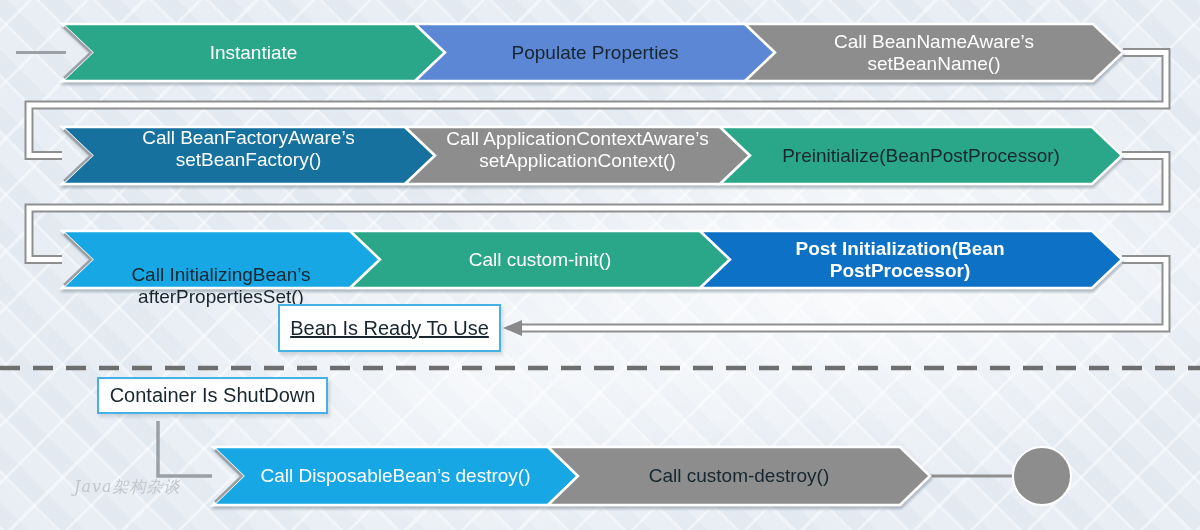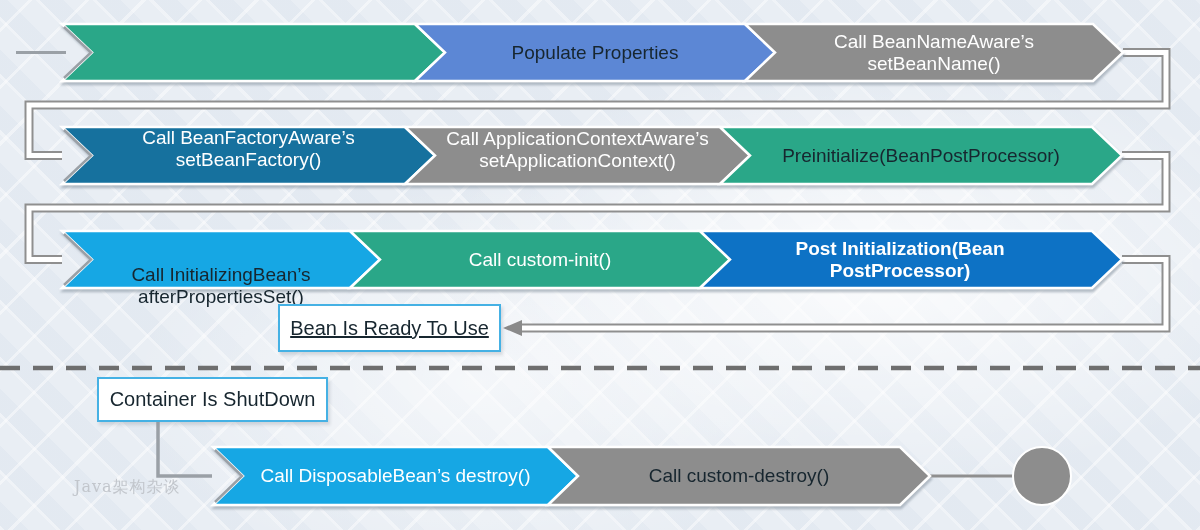--- a/index.html
+++ b/index.html
@@ -31,20 +31,21 @@
     border:2px solid #45b1e4;
     box-sizing:border-box;
     color:#17262f;
     font-size:20px;
     box-shadow:2px 3px 3px rgba(140,150,160,.30);
   }
   .watermark{
     position:absolute;
     color:#c2c6cc;
     font-family:"DejaVu Serif",serif;
+    font-style:italic;
     pointer-events:none;
     text-align:center;
   }
   .wm-brand{left:74px;top:477px;font-size:16px;letter-spacing:1px;}
   .wm-site{left:12px;top:498px;font-size:20px;letter-spacing:1px;}
 </style>
 </head>
 <body>
 
 <div id="canvas">
@@ -96,32 +97,33 @@
     <g fill="none" stroke="#9aa0a6" stroke-width="2.5">
       <path d="M64,27 L91,52.5 L64,78"></path>
       <path d="M64,130 L91,155.5 L64,181"></path>
       <path d="M64,234 L91,259.5 L64,285"></path>
       <path d="M215,450 L242,476 L215,502"></path>
     </g>
 
     <circle cx="1042" cy="476" r="29" stroke="#ffffff" stroke-width="2" fill="#8d8d8d"></circle>
   </svg>
 
+  <div class="label" style="left: 92px; top: 24px; width: 323px; height: 57px; color: rgb(255, 255, 255);">Instantiate</div>
   <div class="label" style="left: 445px; top: 24px; width: 300px; height: 57px; color: rgb(23, 38, 47);">Populate Properties</div>
   <div class="label" style="left: 775px; top: 24px; width: 318px; height: 57px; color: rgb(255, 255, 255);">Call BeanNameAware’s setBeanName()</div>
 
   <div class="label" style="left: 92px; top: 127px; width: 313px; height: 44px; color: rgb(255, 255, 255);">Call BeanFactoryAware’s setBeanFactory()</div>
   <div class="label" style="left: 435px; top: 127px; width: 285px; height: 45px; color: rgb(255, 255, 255);">Call ApplicationContextAware’s setApplicationContext()</div>
   <div class="label" style="left: 750px; top: 127px; width: 342px; height: 57px; color: rgb(23, 38, 47);">Preinitialize(BeanPostProcessor)</div>
 
   <div class="label" style="left: 92px; top: 231px; width: 258px; height: 57px; color: rgb(23, 38, 47); margin-top: 26px;">Call InitializingBean’s afterPropertiesSet()</div>
   <div class="label" style="left: 380px; top: 231px; width: 320px; height: 57px; color: rgb(255, 255, 255);">Call custom-init()</div>
   <div class="label" style="left: 730px; top: 231px; width: 340px; height: 57px; color: rgb(255, 255, 255); font-weight: bold;">Post Initialization(Bean PostProcessor)</div>
 
   <div class="label" style="left: 243px; top: 447px; width: 305px; height: 58px; color: rgb(255, 255, 255);">Call DisposableBean’s destroy()</div>
   <div class="label" style="left: 578px; top: 447px; width: 322px; height: 58px; color: rgb(23, 38, 47);">Call custom-destroy()</div>
 
   <div class="note-box" style="left:278px;top:304px;width:223px;height:48px;text-decoration:underline;">Bean Is Ready To Use</div>
-  <div class="note-box" style="left:97px;top:377px;width:231px;height:45px;">Container Is ShutDown</div>
+  <div class="note-box" style="left:97px;top:377px;width:231px;height:37px;">Container Is ShutDown</div>
 
   <div class="watermark wm-brand">Java架构杂谈</div>
 
 </div>
 
 </body></html>

